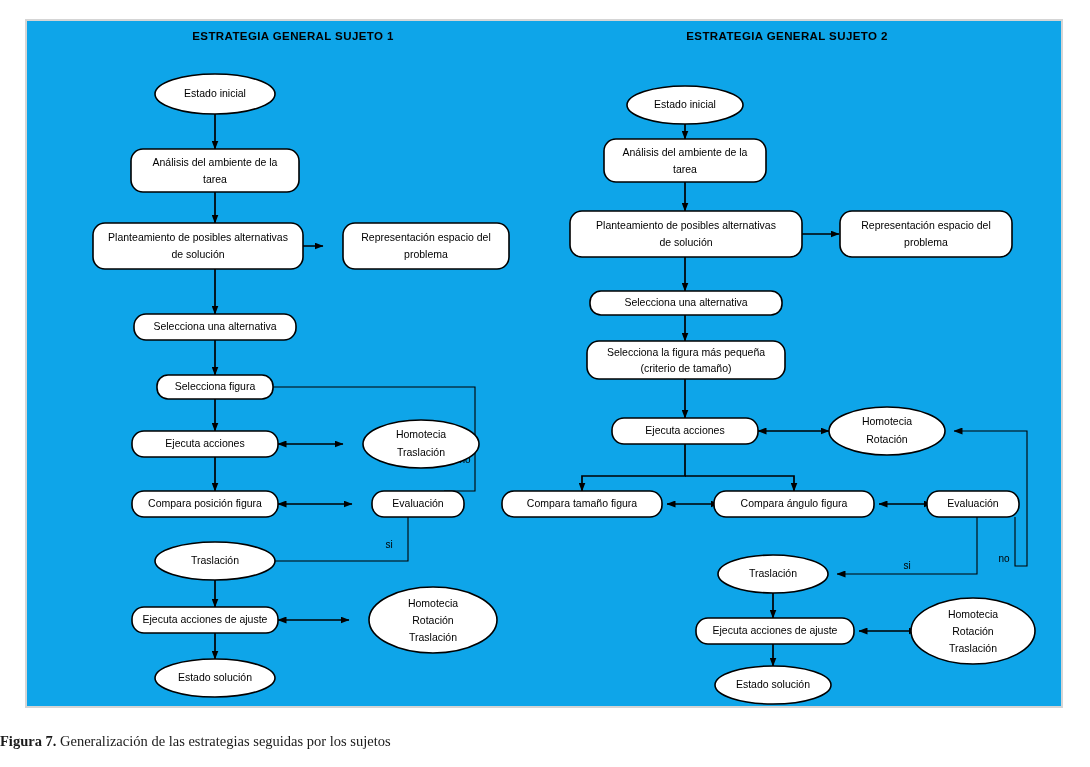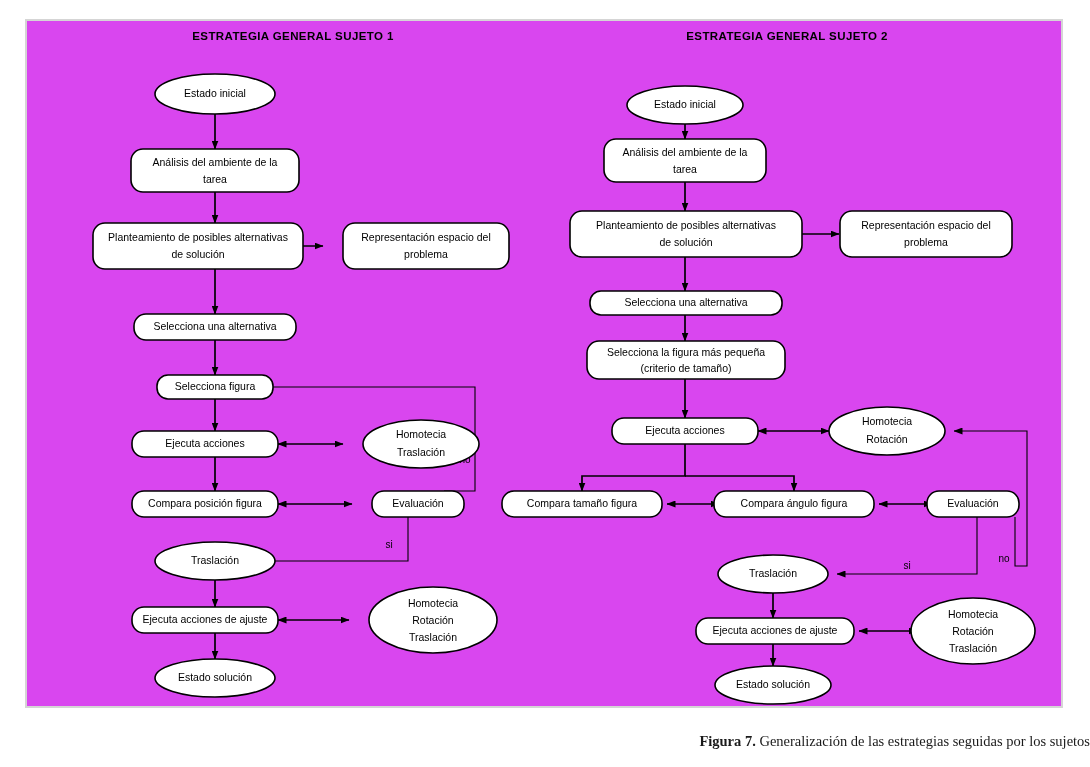--- a/index.html
+++ b/index.html
@@ -14,21 +14,21 @@
     position: relative;
     overflow: hidden;
   }
   #figure-frame {
     position: absolute;
     left: 25px;
     top: 19px;
     width: 1038px;
     height: 689px;
     border: 2px solid #d5d5d5;
-    background: #d946ef;
+    background: #0ea5e9;
     box-sizing: border-box;
   }
   #flow-svg {
     position: absolute;
     left: 0;
     top: 0;
   }
   .node-shape {
     fill: #ffffff;
     stroke: #000000;
@@ -63,21 +63,21 @@
     font-family: "Liberation Sans", sans-serif;
     font-size: 10px;
     fill: #000000;
     text-anchor: middle;
   }
   #caption {
     position: absolute;
     left: 0;
     top: 733px;
     width: 1090px;
-    text-align: right;
+    text-align: left;
     font-family: "Liberation Serif", serif;
     font-size: 14.5px;
     color: #1a1a1a;
   }
   #caption .caption-bold {
     font-weight: bold;
   }
 </style>
 </head>
 <body>

